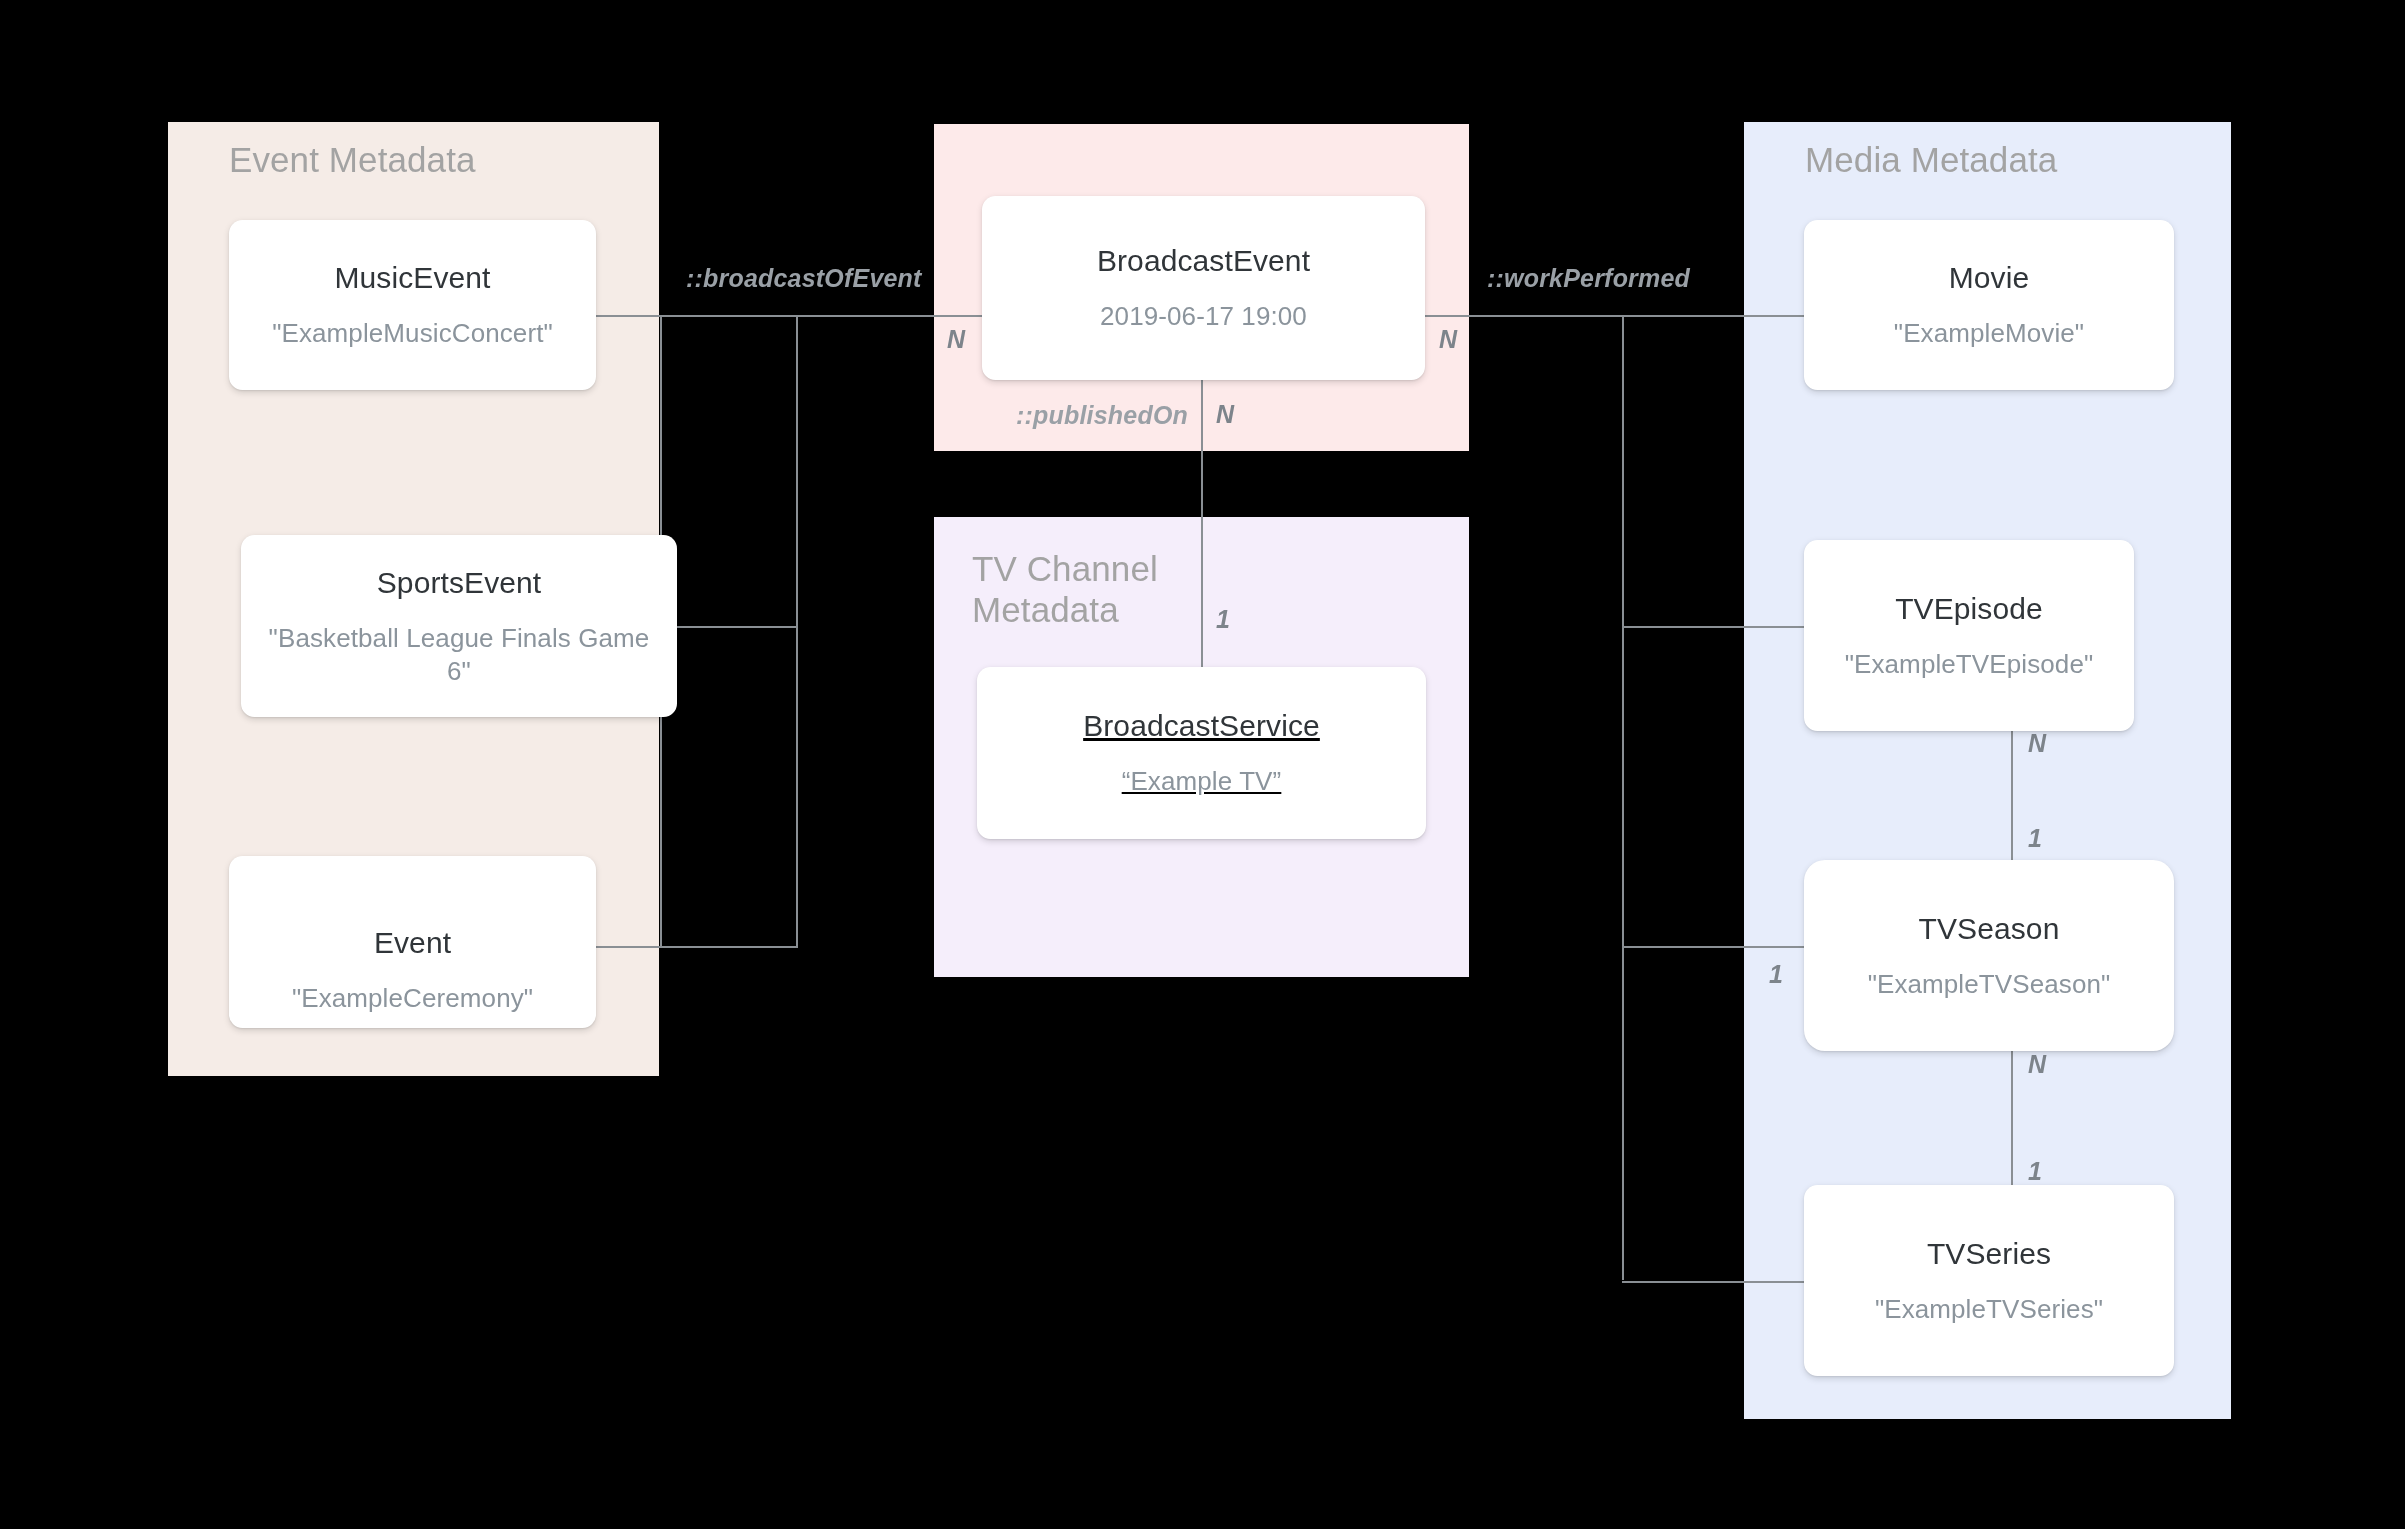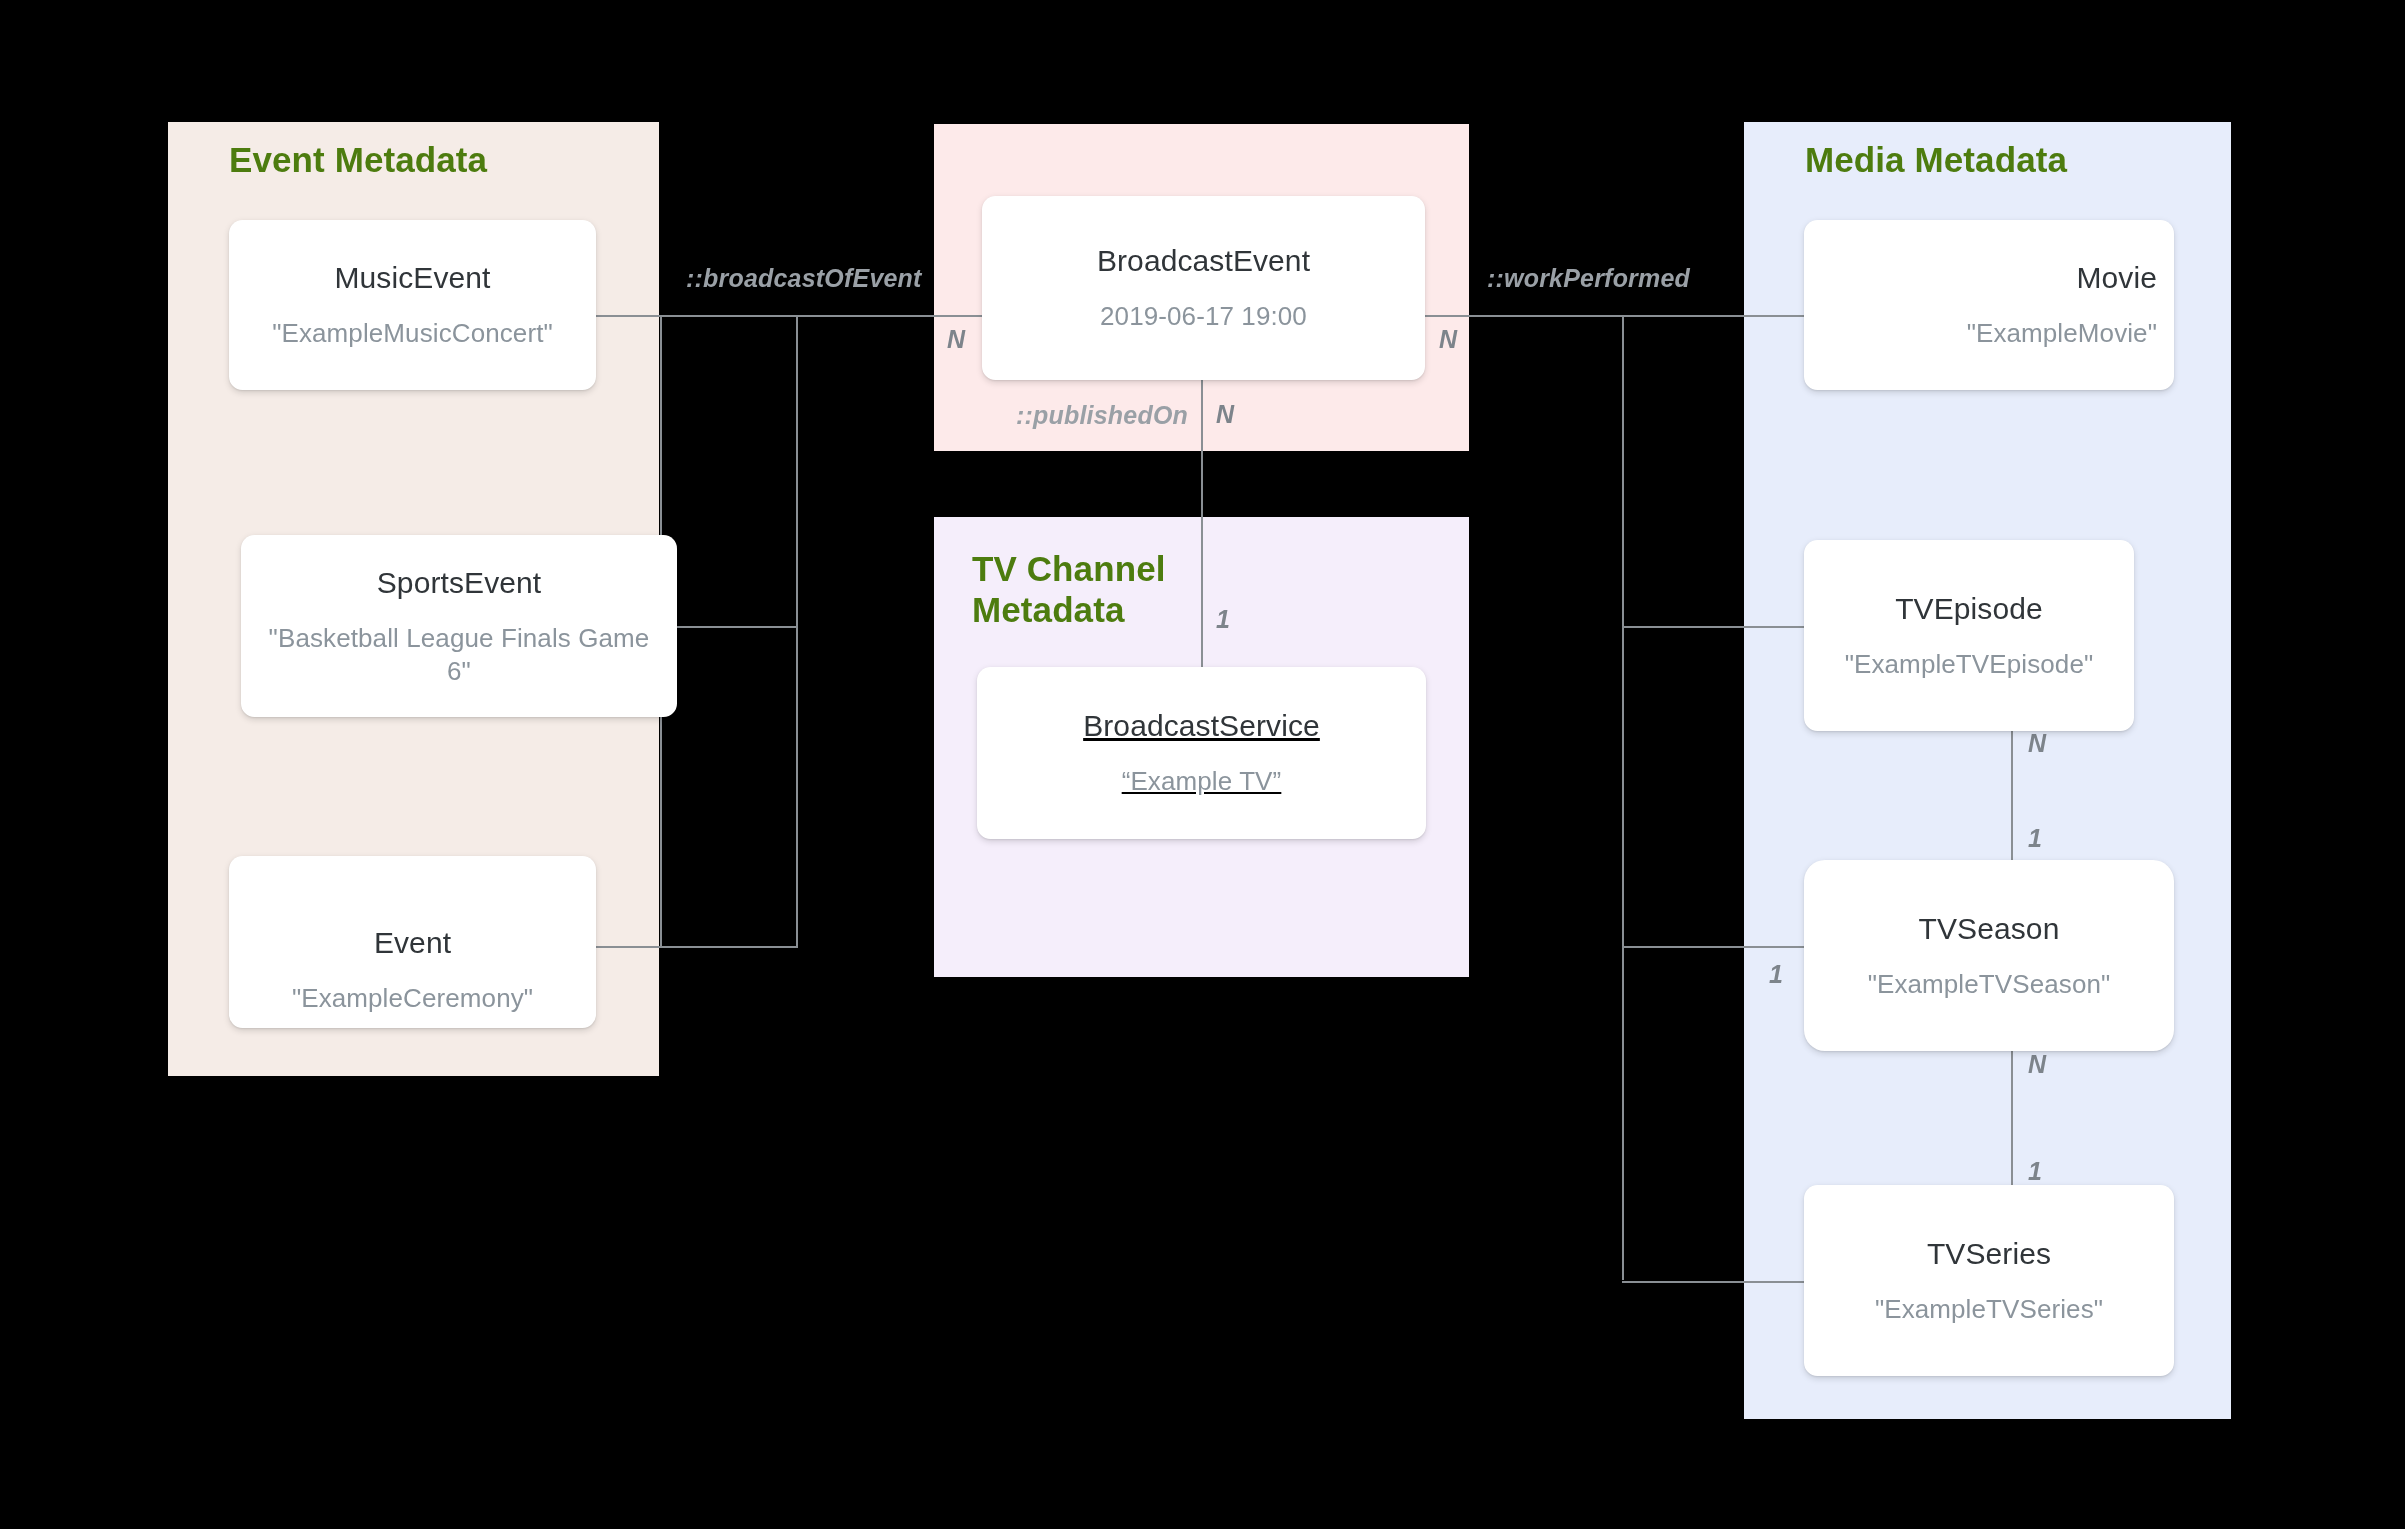--- a/index.html
+++ b/index.html
@@ -8,21 +8,21 @@
     width:2405px;height:1529px;position:relative;overflow:hidden;
     font-family:"Liberation Sans", sans-serif;
     -webkit-font-smoothing:antialiased;
   }
   #stage{position:absolute;inset:0;background:#000;}
 
   
   .panel{position:absolute;box-sizing:border-box;}
   .panel-title{
     position:absolute;
-    font-size:35px;font-weight:700;color:#4d7c0f;
+    font-size:35px;font-weight:400;color:#a3a3a3;
     letter-spacing:0.1px;line-height:1.18;
     white-space:pre-line;
   }
 
   #panel-event   {left:168px;top:122px;width:491px;height:954px;background:#f5ece7;}
   #panel-broadcast{left:934px;top:124px;width:535px;height:327px;background:#fdeaea;}
   #panel-channel {left:934px;top:517px;width:535px;height:460px;background:#f5eefb;}
   #panel-media   {left:1744px;top:122px;width:487px;height:1297px;background:#e7edfb;}
 
   
@@ -148,21 +148,21 @@
   <div class="card" style="left:982px;top:196px;width:443px;height:184px;">
     <div class="cname">BroadcastEvent</div>
     <div class="cval">2019-06-17 19:00</div>
   </div>
 
   <div class="card" style="left:977px;top:667px;width:449px;height:172px;text-decoration:underline;">
     <div class="cname">BroadcastService</div>
     <div class="cval">“Example TV”</div>
   </div>
 
-  <div class="card" style="left:1804px;top:220px;width:370px;height:170px;align-items:flex-end;">
+  <div class="card" style="left:1804px;top:220px;width:370px;height:170px;">
     <div class="cname">Movie</div>
     <div class="cval">"ExampleMovie"</div>
   </div>
 
   <div class="card" style="left:1804px;top:540px;width:330px;height:191px;">
     <div class="cname">TVEpisode</div>
     <div class="cval">"ExampleTVEpisode"</div>
   </div>
 
   <div class="card" style="left:1804px;top:860px;width:370px;height:191px;border-radius:21px;">

